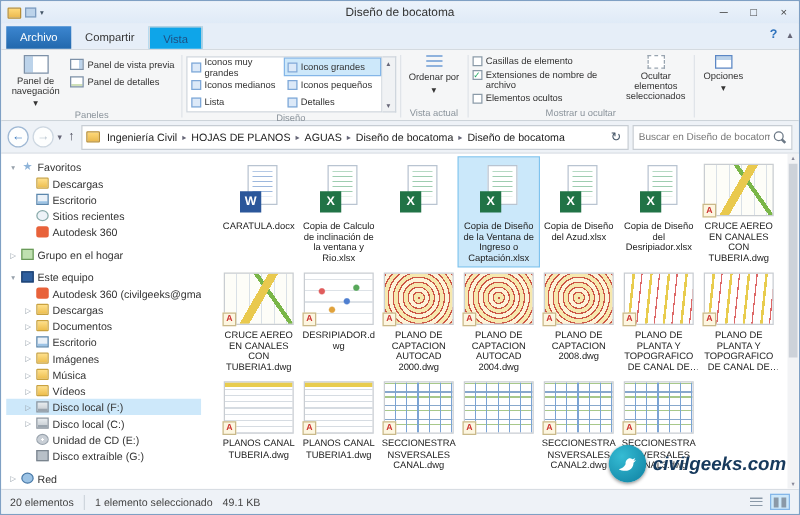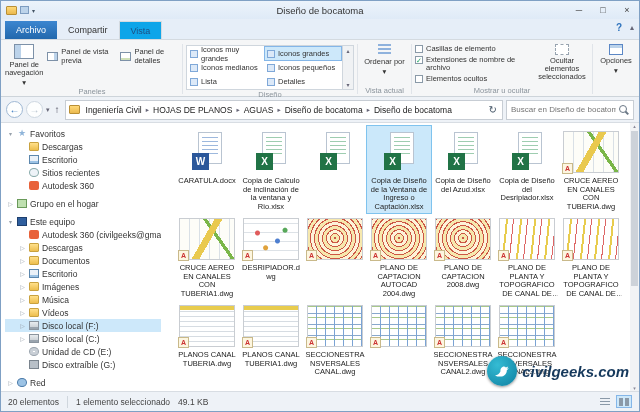--- a/index.html
+++ b/index.html
@@ -28,21 +28,21 @@
 
   
   .ribbon { height:58px; background:#f5f6f7; border-top:1px solid #d4dae0; border-bottom:1px solid #cdd4da; display:flex; padding:2px 1px 0 2px; flex:none; }
   .rgroup { display:flex; flex-direction:column; padding:0 2px; }
   .rgroup-body { flex:1; display:flex; align-items:flex-start; gap:2px; }
   .rgroup-label { font-size:7.5px; color:#8b949c; text-align:center; padding-bottom:1px; }
   .rdivider { width:1px; background:#e0e4e9; margin:2px 1px; flex:none; }
 
   .rbig { width:47px; display:flex; flex-direction:column; align-items:center; text-align:center; font-size:7.5px; line-height:8px; color:#333; padding-top:2px; gap:2px; }
   .ico-navpane { width:20px; height:15px; border:1px solid #7d91a8; background:linear-gradient(90deg,#bcd3ea 0 6px,#fff 6px); }
-  .rsmallcol { display:flex; flex-direction:row; gap:3px; padding-top:4px; }
+  .rsmallcol { display:flex; flex-direction:column; gap:3px; padding-top:4px; }
   .rsmall { display:flex; align-items:center; gap:3px; font-size:7.5px; color:#333; padding:1px 2px; }
   .ico-preview { width:11px; height:9px; border:1px solid #7d91a8; background:linear-gradient(90deg,#fff 0 6px,#bcd3ea 6px); flex:none; }
   .ico-details { width:11px; height:9px; border:1px solid #7d91a8; background:linear-gradient(#fff 0 5px,#cfe0b8 5px); flex:none; }
 
   .gallery-wrap { display:flex; padding-top:3px; }
   .gallery { display:grid; grid-template-columns:76px 76px; grid-auto-rows:13px; gap:1px; background:#fff; border:1px solid #cfd6dd; padding:1px; }
   .gal-item { display:flex; align-items:center; gap:3px; font-size:7.5px; color:#333; padding:0 2px; }
   .gal-item.selected { background:#cde8fa; outline:1px solid #84b6e8; }
   .gal-ico { width:8px; height:8px; border:1px solid #7fa8d8; background:#dce9f8; flex:none; }
   .gal-scroll { width:11px; border:1px solid #cfd6dd; border-left:none; background:#f0f2f4; display:flex; flex-direction:column; align-items:center; justify-content:space-between; font-size:6px; color:#667; padding:1px 0; }
@@ -501,20 +501,21 @@
               </div>
             </div>
             <div class="tile-label">DESRIPIADOR.dwg</div>
           </div>
           <div class="tile">
             <div class="tile-icon">
               <div class="thumb contour">
                 <span class="dwg-badge">A</span>
               </div>
             </div>
+            <div class="tile-label">PLANO DE CAPTACION AUTOCAD 2000.dwg</div>
           </div>
           <div class="tile">
             <div class="tile-icon">
               <div class="thumb contour">
                 <span class="dwg-badge">A</span>
               </div>
             </div>
             <div class="tile-label">PLANO DE CAPTACION AUTOCAD 2004.dwg</div>
           </div>
           <div class="tile">

